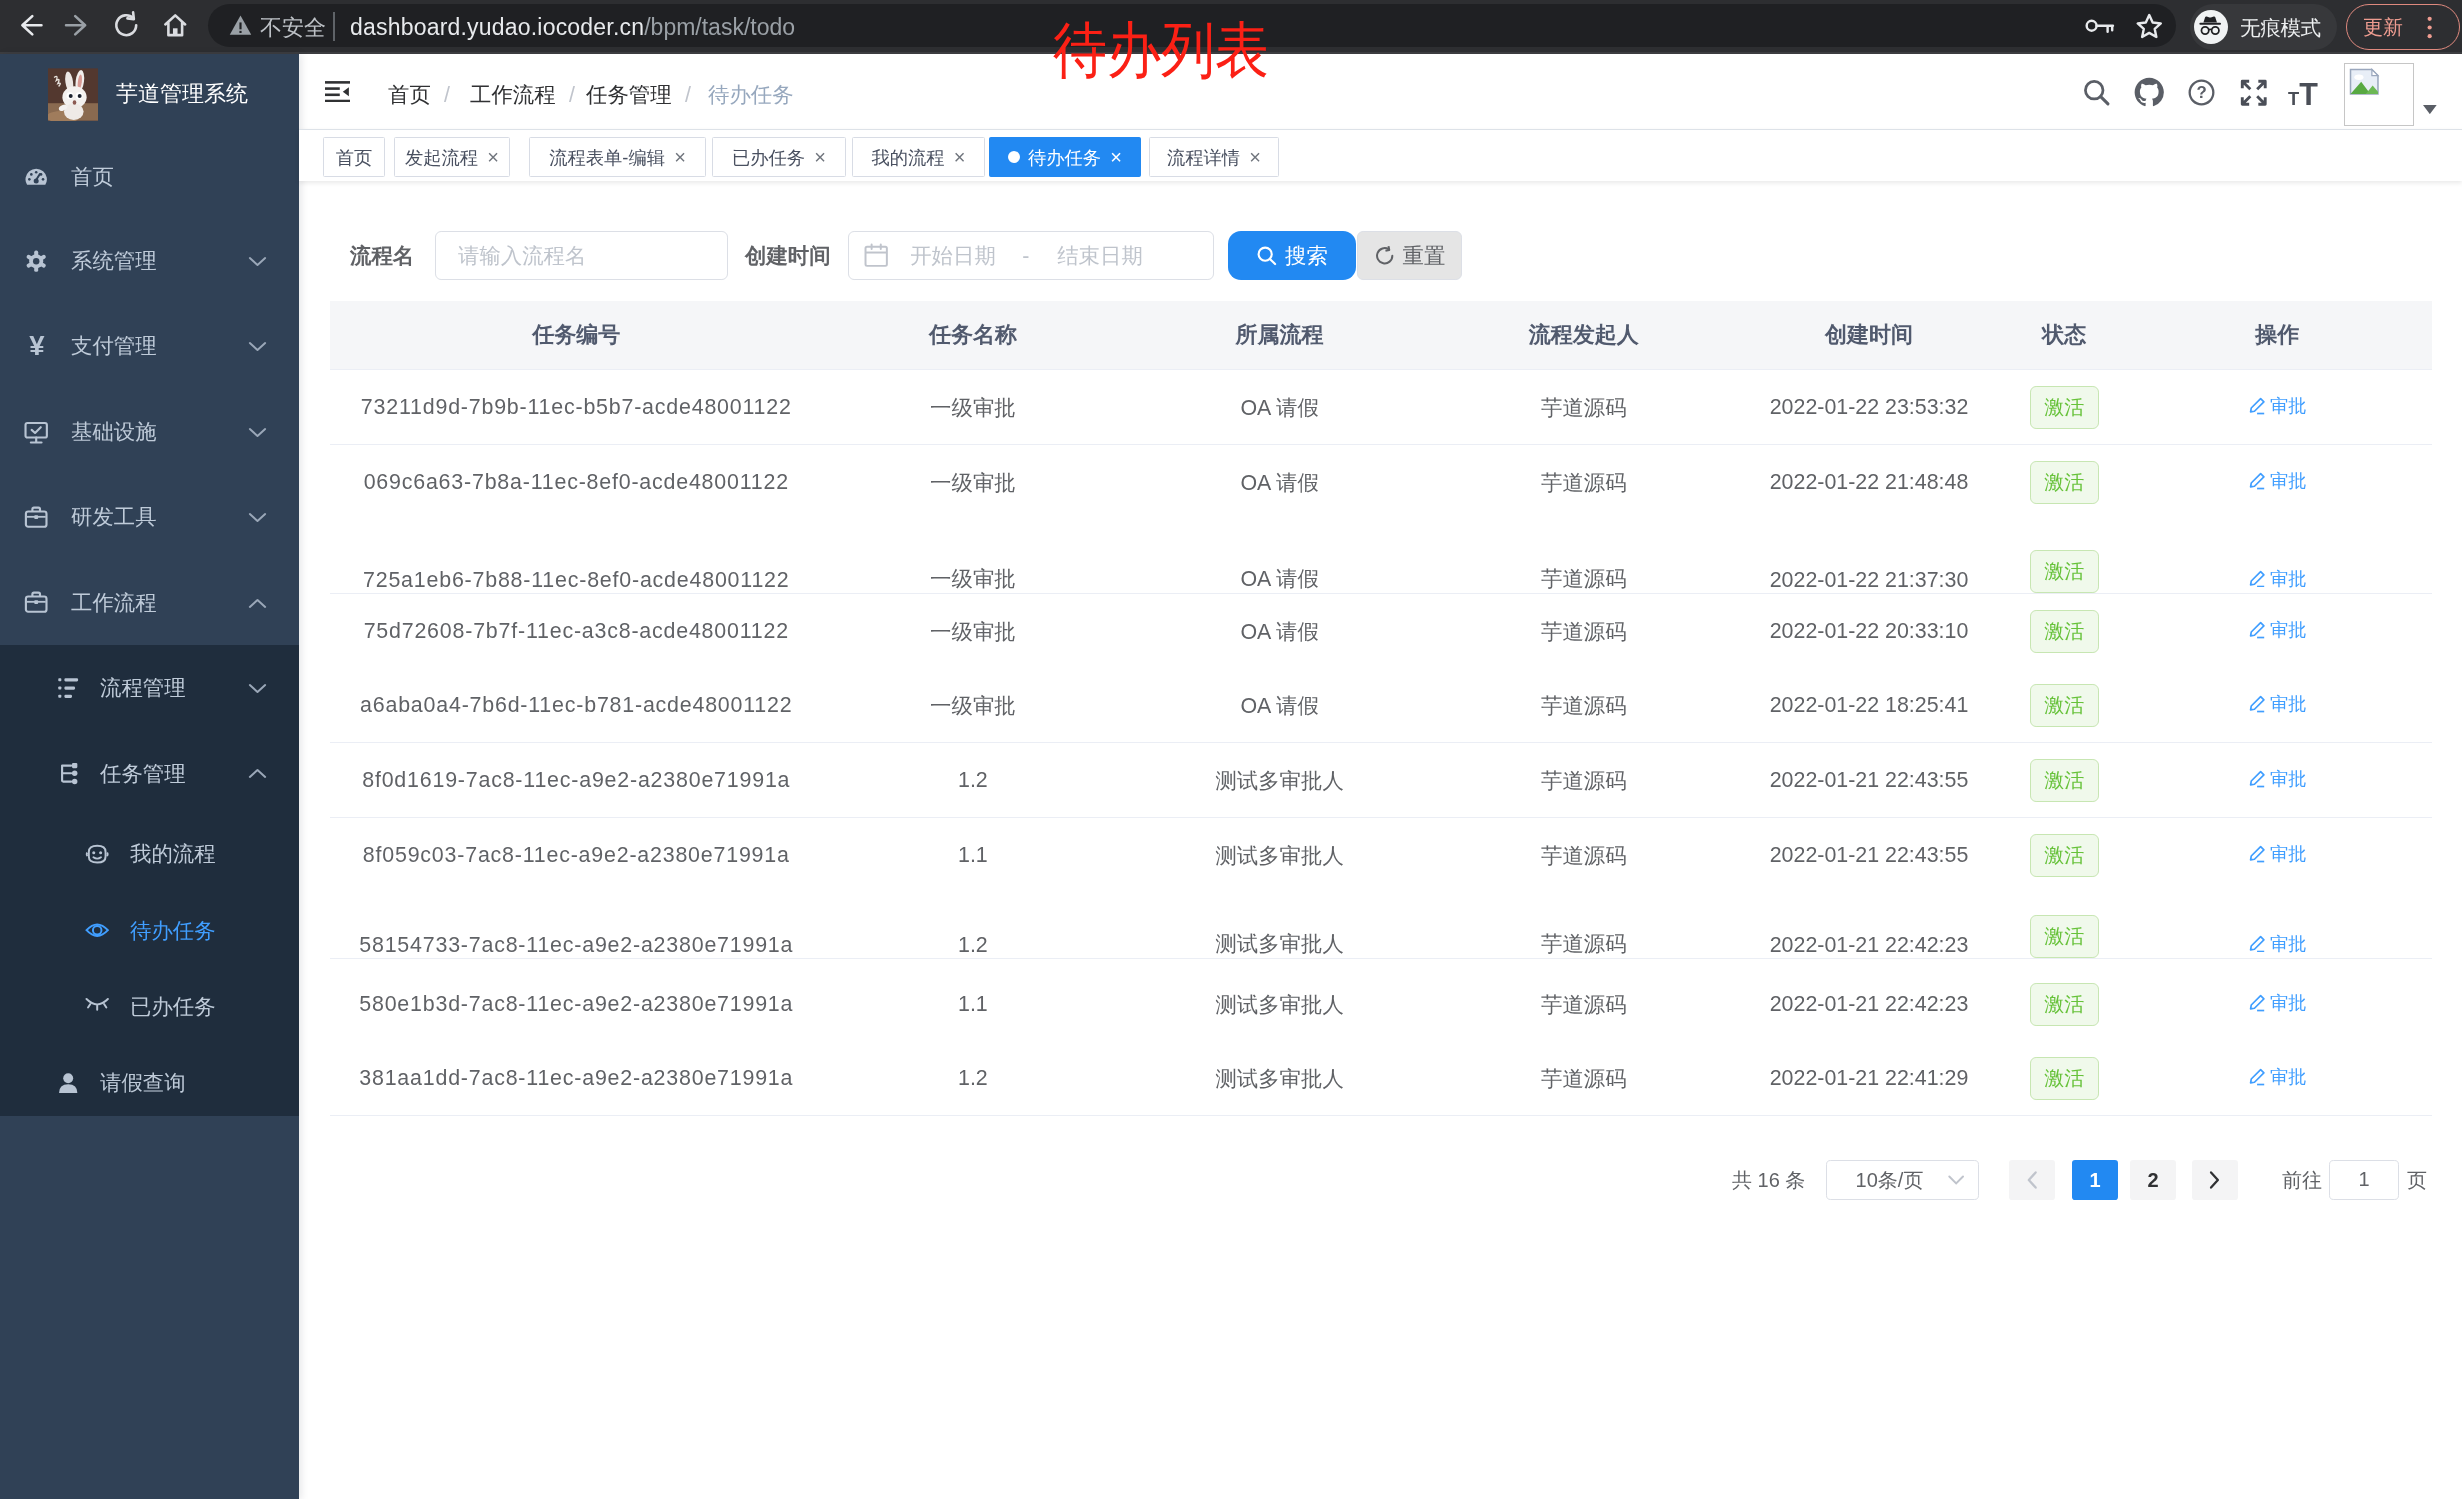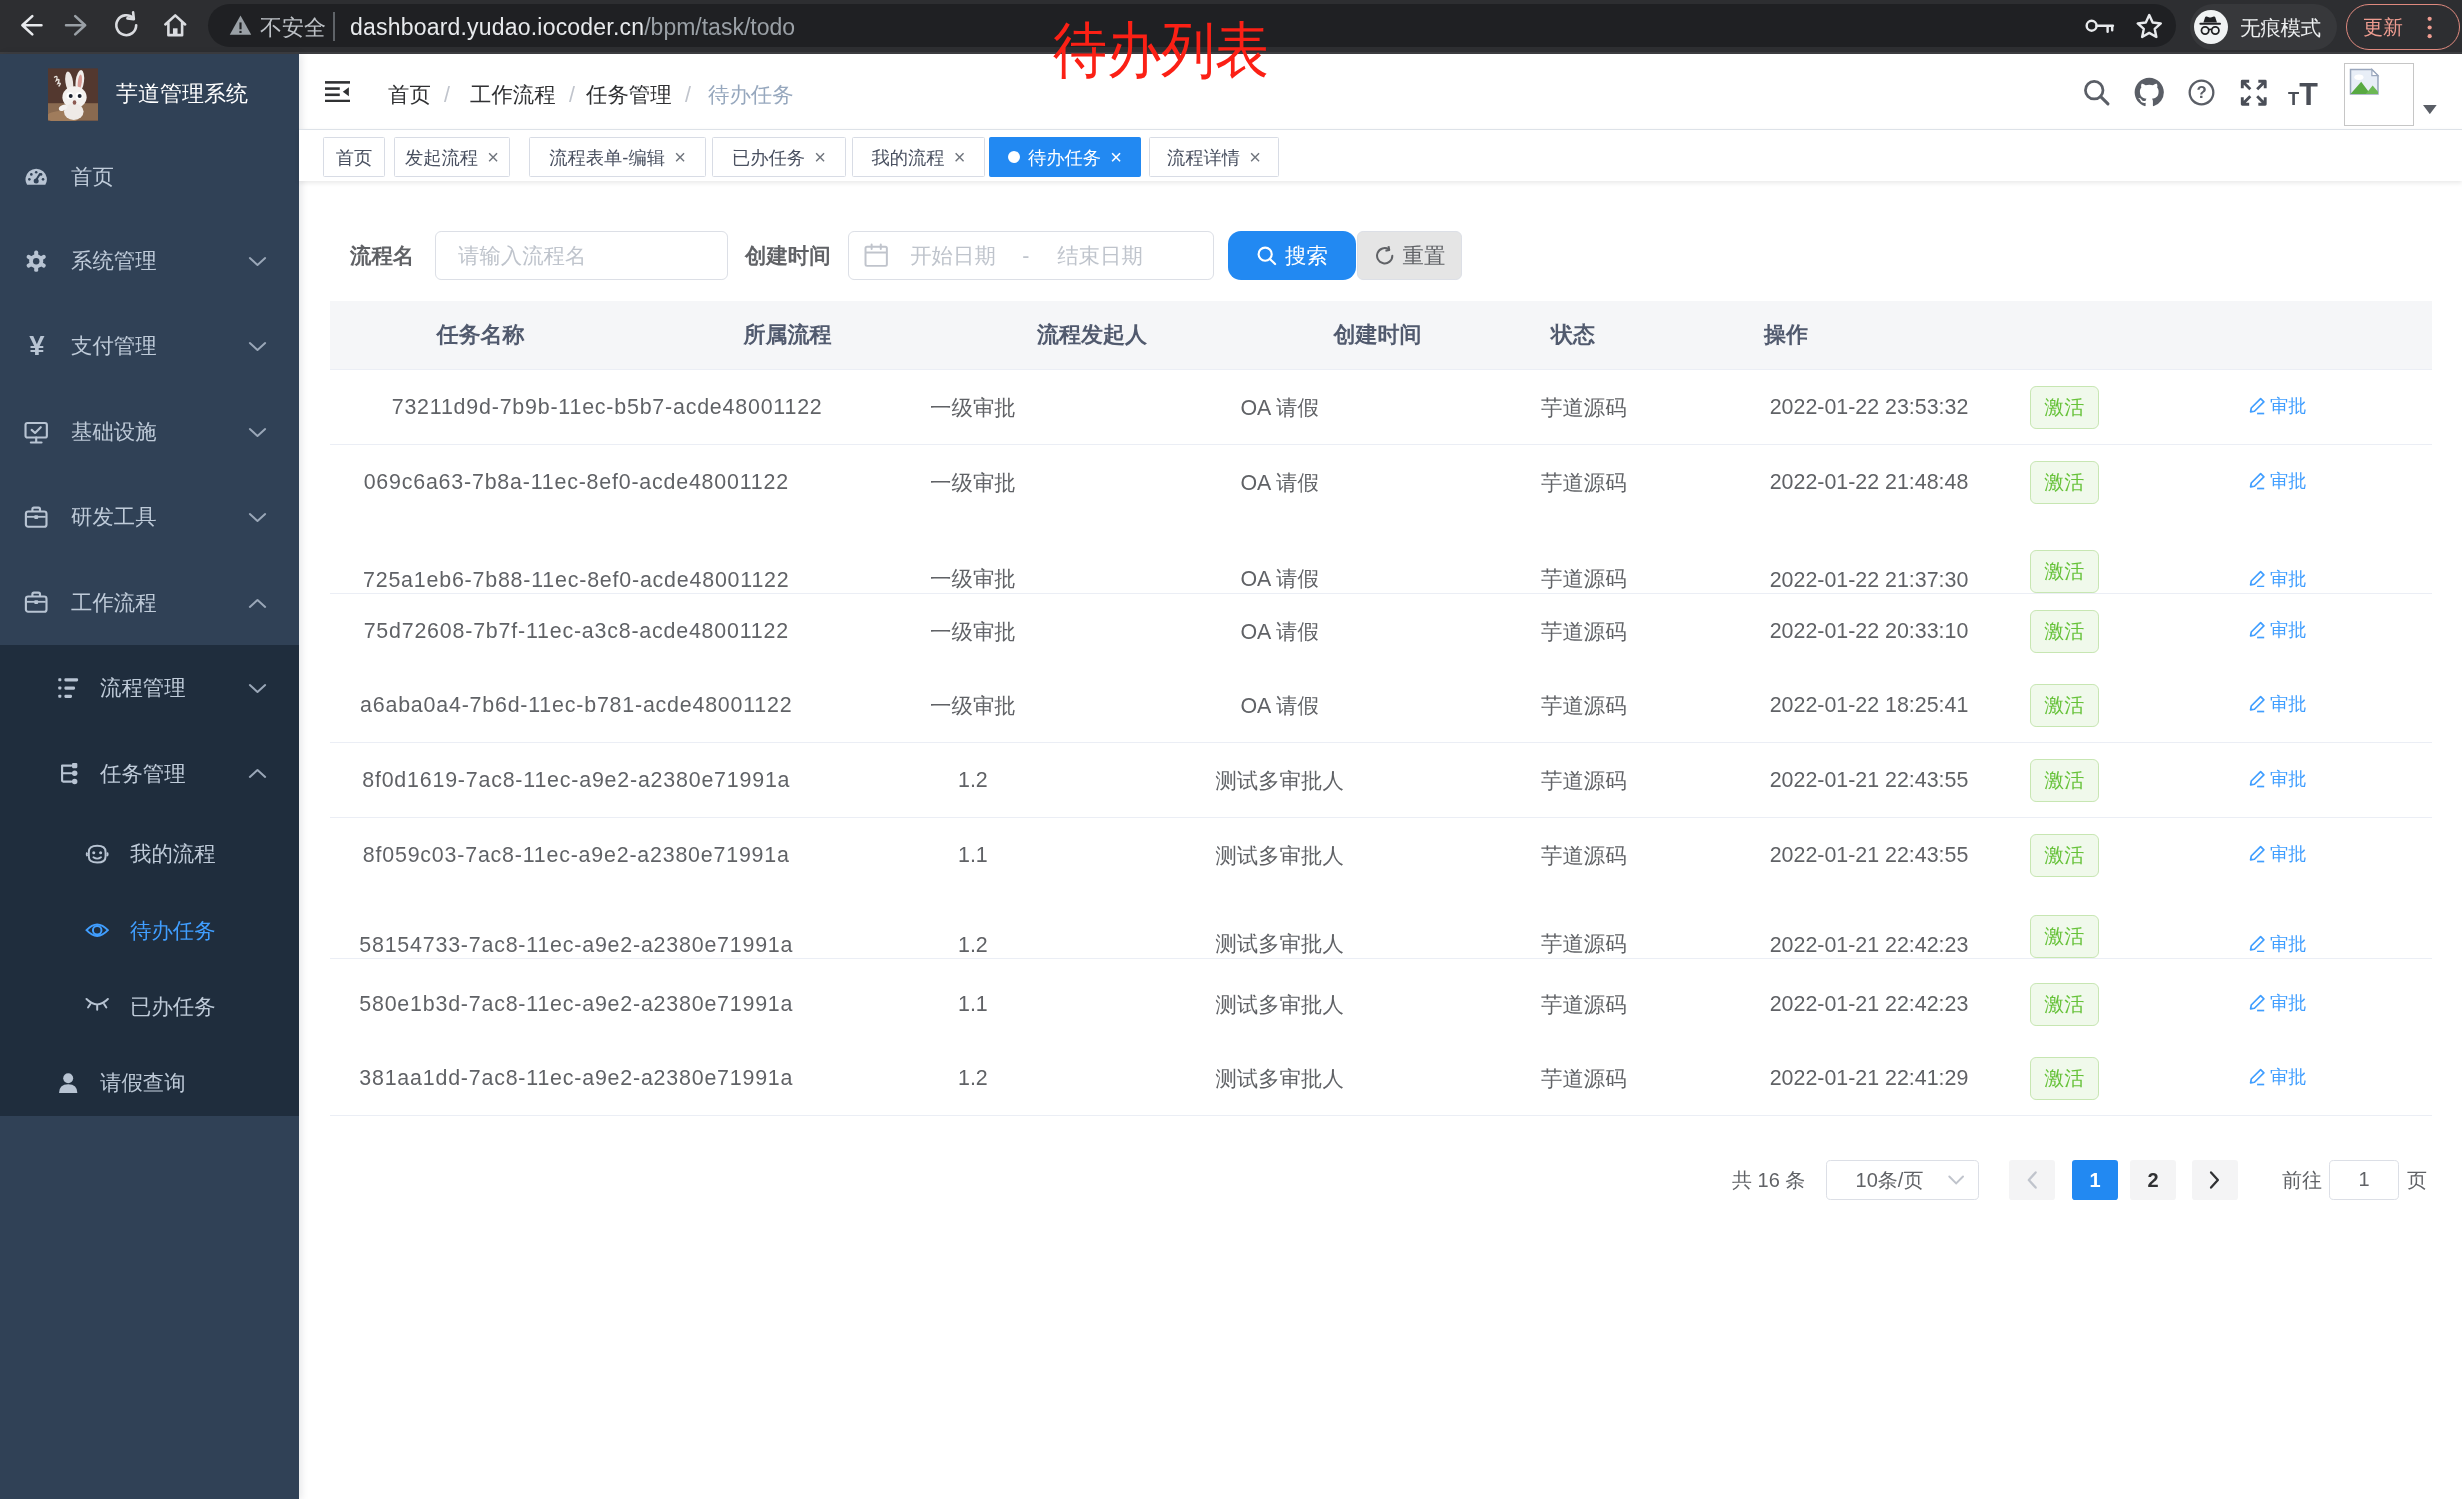--- a/index.html
+++ b/index.html
@@ -283,29 +283,30 @@
     <span>搜索</span>
   </div>
 <div class="abs" style="left:1357px;top:231px;width:105px;height:49px;background:#e5e5e5;border:1.5px solid #dcdfe6;border-radius:6.1px;color:#606266;font-size:21.4px;display:flex;align-items:center;justify-content:center">
     <svg style="margin-right:7.6px" width="21.4" height="21.4" viewBox="0 0 28 28">
       <path d="M24 14 A10 10 0 1 1 19.5 5.7" stroke="#606266" stroke-width="2.6" fill="none" stroke-linecap="round"></path>
       <path d="M19 1.5 L20 6.5 L15 7.5" stroke="#606266" stroke-width="2.6" fill="none" stroke-linejoin="round"></path>
     </svg>
     <span>重置</span>
   </div>
 <div class="abs" style="left:330px;top:301px;width:2102px;height:69px;background:#f5f6f8;display:flex;align-items:center;font-size:22px;font-weight:bold;color:#515a6e;border-bottom:1.5px solid #ebeef5">
+    <div style="width:493px;text-align:center">任务编号</div>
     <div style="width:301px;text-align:center">任务名称</div>
     <div style="width:313px;text-align:center">所属流程</div>
     <div style="width:296px;text-align:center">流程发起人</div>
     <div style="width:275px;text-align:center">创建时间</div>
     <div style="width:116px;text-align:center">状态</div>
     <div style="width:310px;text-align:center">操作</div>
   </div>
 <div class="abs" style="left:330px;top:370px;width:2102px;height:75px;display:flex;align-items:center;font-size:21.4px;color:#606266;border-bottom:1.5px solid #ebeef5;background:#fff">
-    <div style="width:493px;text-align:right;letter-spacing:0.8px">73211d9d-7b9b-11ec-b5b7-acde48001122</div>
+    <div style="width:493px;text-align:center;letter-spacing:0.8px">73211d9d-7b9b-11ec-b5b7-acde48001122</div>
     <div style="width:301px;text-align:center">一级审批</div>
     <div style="width:313px;text-align:center">OA 请假</div>
     <div style="width:296px;text-align:center">芋道源码</div>
     <div style="width:275px;text-align:center">2022-01-22 23:53:32</div>
     <div style="width:116px;text-align:center"><span style="display:inline-block;height:43px;line-height:40px;padding:0 13.7px;background:#f0f9eb;border:1.5px solid #c7e6b2;border-radius:6.1px;color:#67c23a;font-size:20px">激活</span></div>
     <div style="width:310px;text-align:center"><span style="color:#409eff;display:inline-flex;align-items:center;justify-content:center">
         <svg style="margin-right:4.6px" width="17.5" height="17.5" viewBox="0 0 27 27">
           <path d="M19.5 2.5 L24.5 7.5 L10 22 L4 23 L5 17 Z" stroke="#409eff" stroke-width="2.6" fill="none" stroke-linejoin="round"></path>
           <path d="M14 25.5 H25" stroke="#409eff" stroke-width="2.6"></path>
         </svg>

